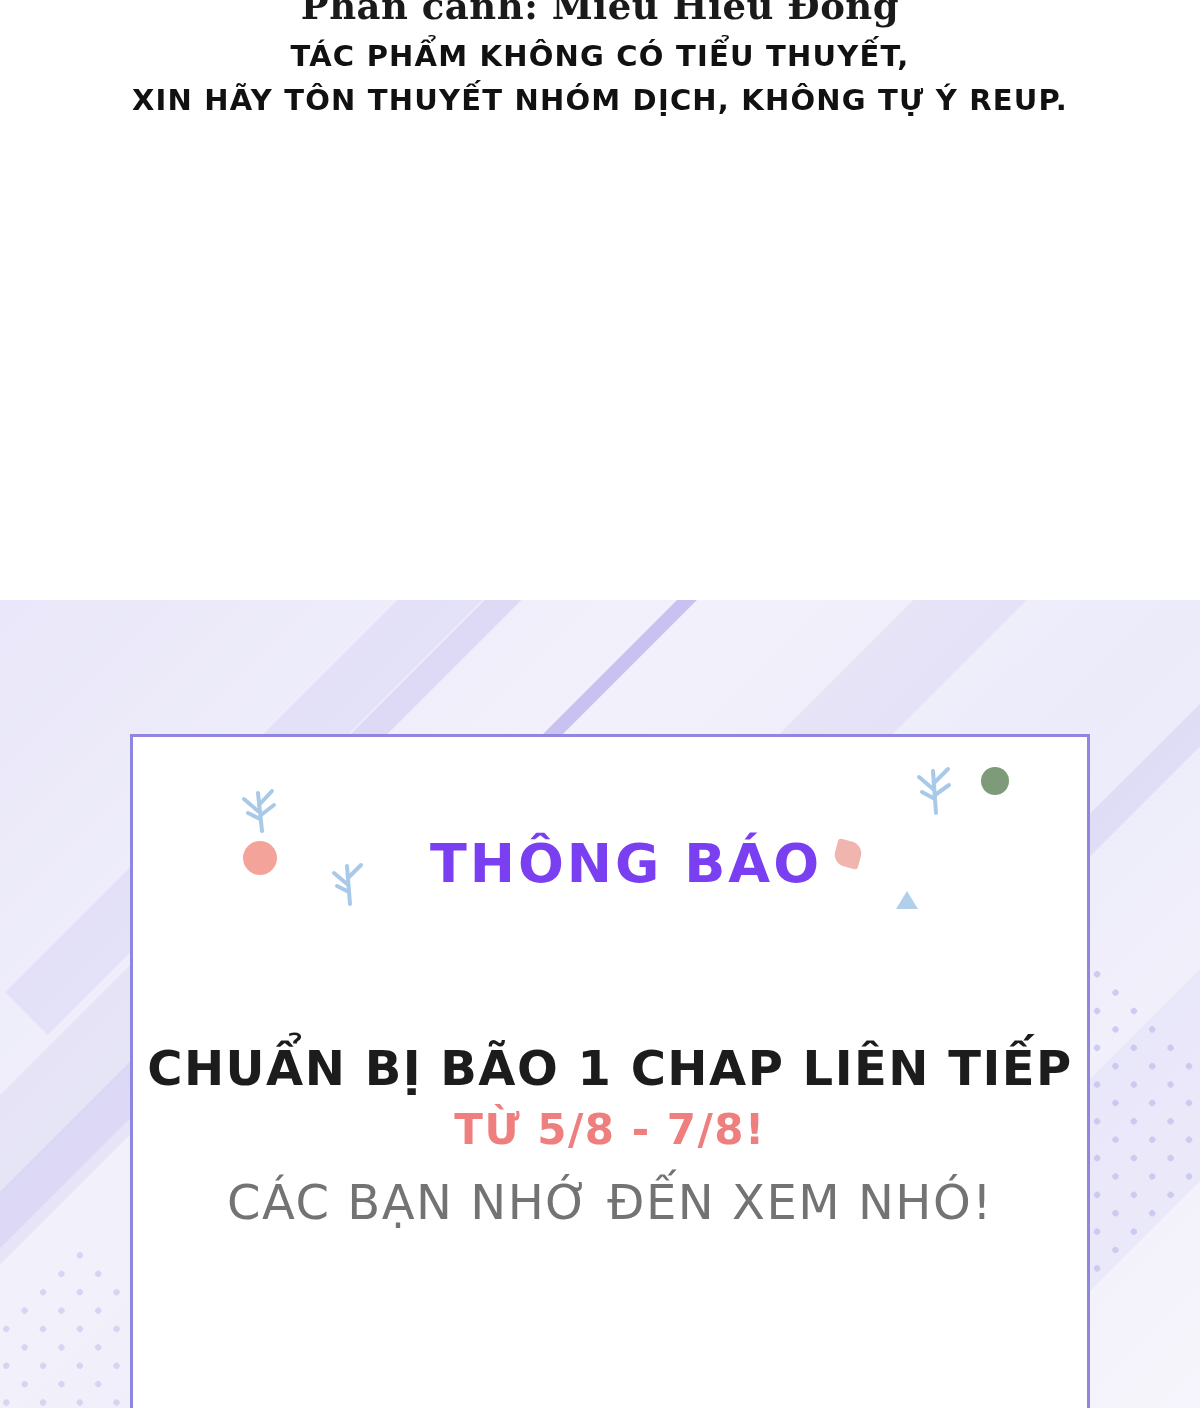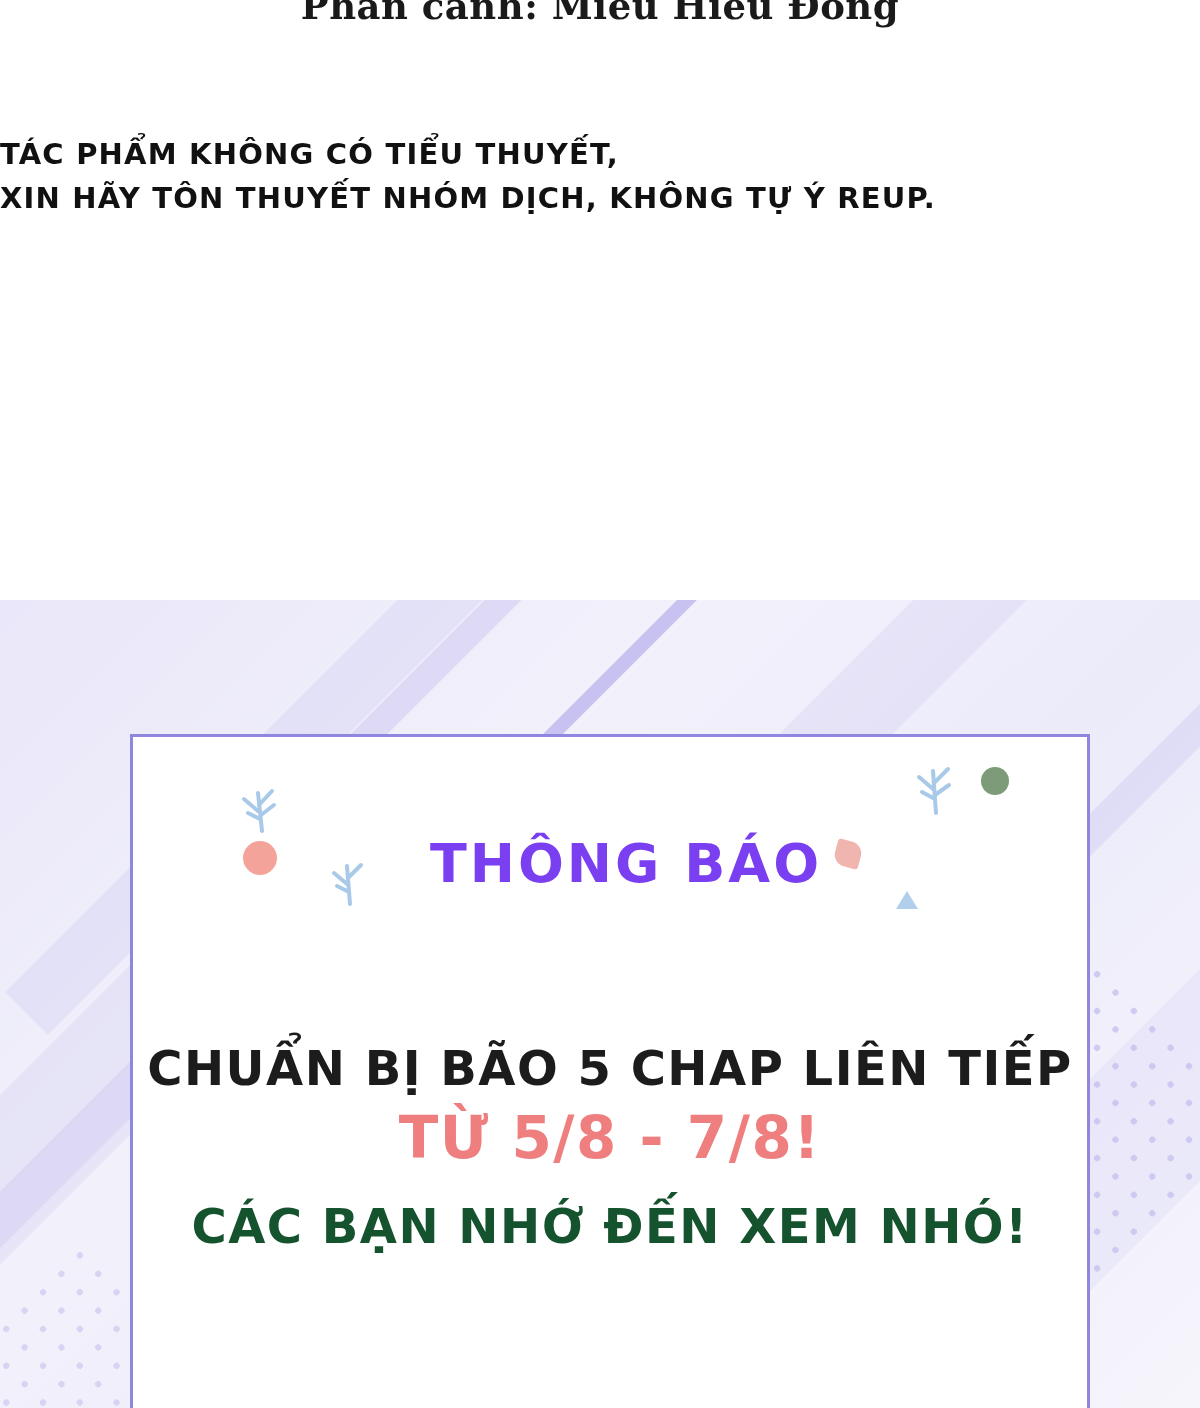--- a/index.html
+++ b/index.html
@@ -35,22 +35,21 @@
     line-height: 56px;
     letter-spacing: 0.5px;
     white-space: nowrap;
   }
   .credit-line.first {
     
     margin-top: -22px;
   }
 
   .notice-block {
-    text-align: left;
-    margin-top: 98px;
+    text-align: center;
   }
   .notice-line {
     font-family: "DejaVu Sans", sans-serif;
     font-weight: bold;
     color: #111111;
     font-size: 29px;
     line-height: 44px;
     letter-spacing: 1.2px;
     white-space: nowrap;
   }
@@ -148,35 +147,35 @@
     font-weight: bold;
     font-size: 48px;
     letter-spacing: 1.5px;
     color: #1c1c1c;
     line-height: 62px;
     white-space: nowrap;
   }
   .body-line2 {
     font-family: "DejaVu Sans", sans-serif;
     font-weight: bold;
-    font-size: 58px;
+    font-size: 42px;
     letter-spacing: 1.5px;
     color: #ef7f7f;
     line-height: 62px;
-    margin-top: 8px;
+    margin-top: 0;
     white-space: nowrap;
   }
   .body-line3 {
     font-family: "DejaVu Sans", sans-serif;
-    font-weight: bold;
+    font-weight: normal;
     font-size: 48px;
     letter-spacing: 1.5px;
-    color: #14532d;
+    color: #737373;
     line-height: 62px;
-    margin-top: 26px;
+    margin-top: 10px;
     white-space: nowrap;
   }
 
   
   .doodle { position: absolute; }
   .circle-pink {
     width: 34px; height: 34px; border-radius: 50%;
     background: #f4a39b;
   }
   .circle-green {
@@ -265,18 +264,18 @@
       </svg>
     </div>
 
     <div class="doodle circle-green" style="left:848px; top:30px;"></div>
     <div class="doodle shell" style="left:702px; top:104px;"></div>
     <div class="doodle tri" style="left:763px; top:154px;"></div>
 
     <div class="card-title">THÔNG BÁO</div>
 
     <div class="card-body">
-      <div class="body-line1">CHUẨN BỊ BÃO 5 CHAP LIÊN TIẾP</div>
+      <div class="body-line1">CHUẨN BỊ BÃO 1 CHAP LIÊN TIẾP</div>
       <div class="body-line2">TỪ 5/8 - 7/8!</div>
       <div class="body-line3">CÁC BẠN NHỚ ĐẾN XEM NHÓ!</div>
     </div>
   </div>
 </section>
 
 </body></html>

